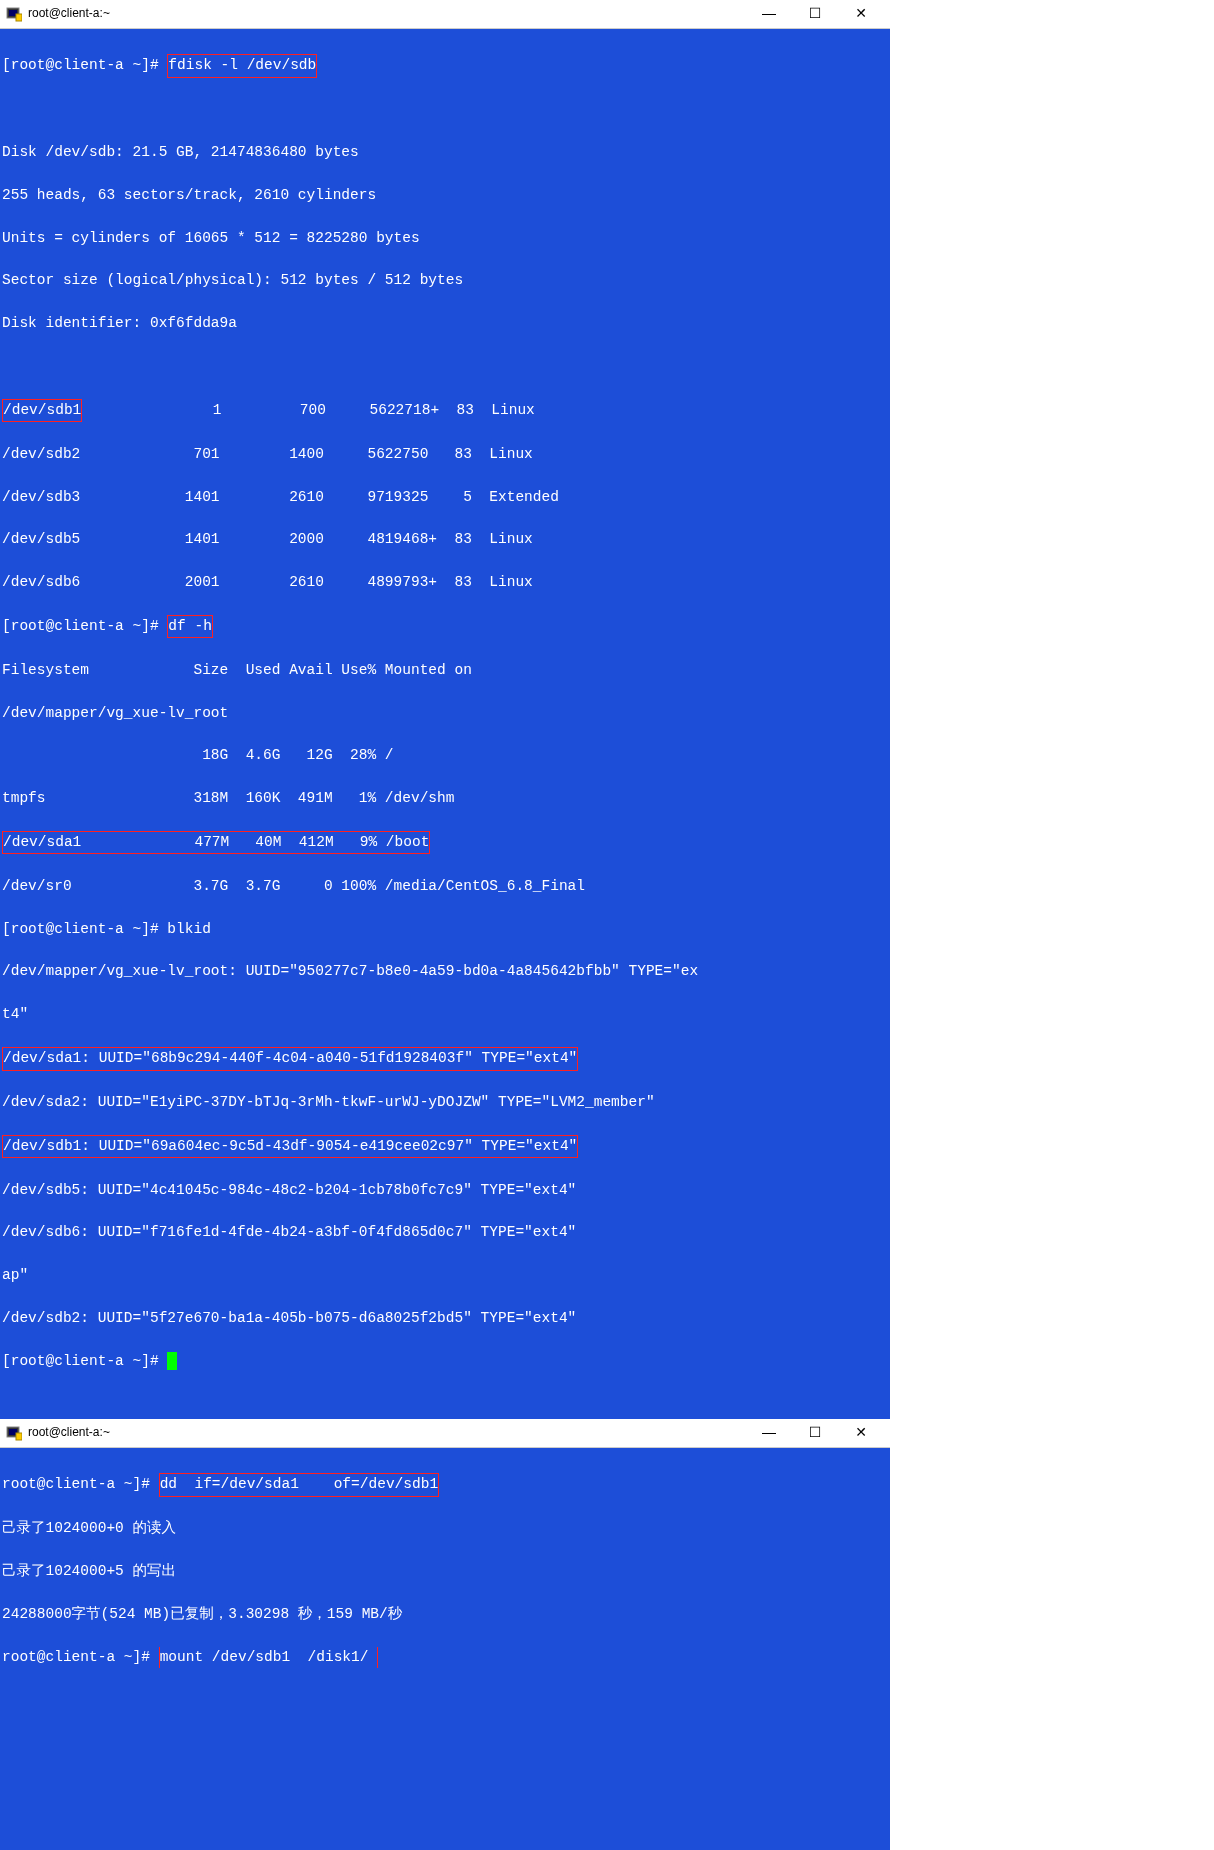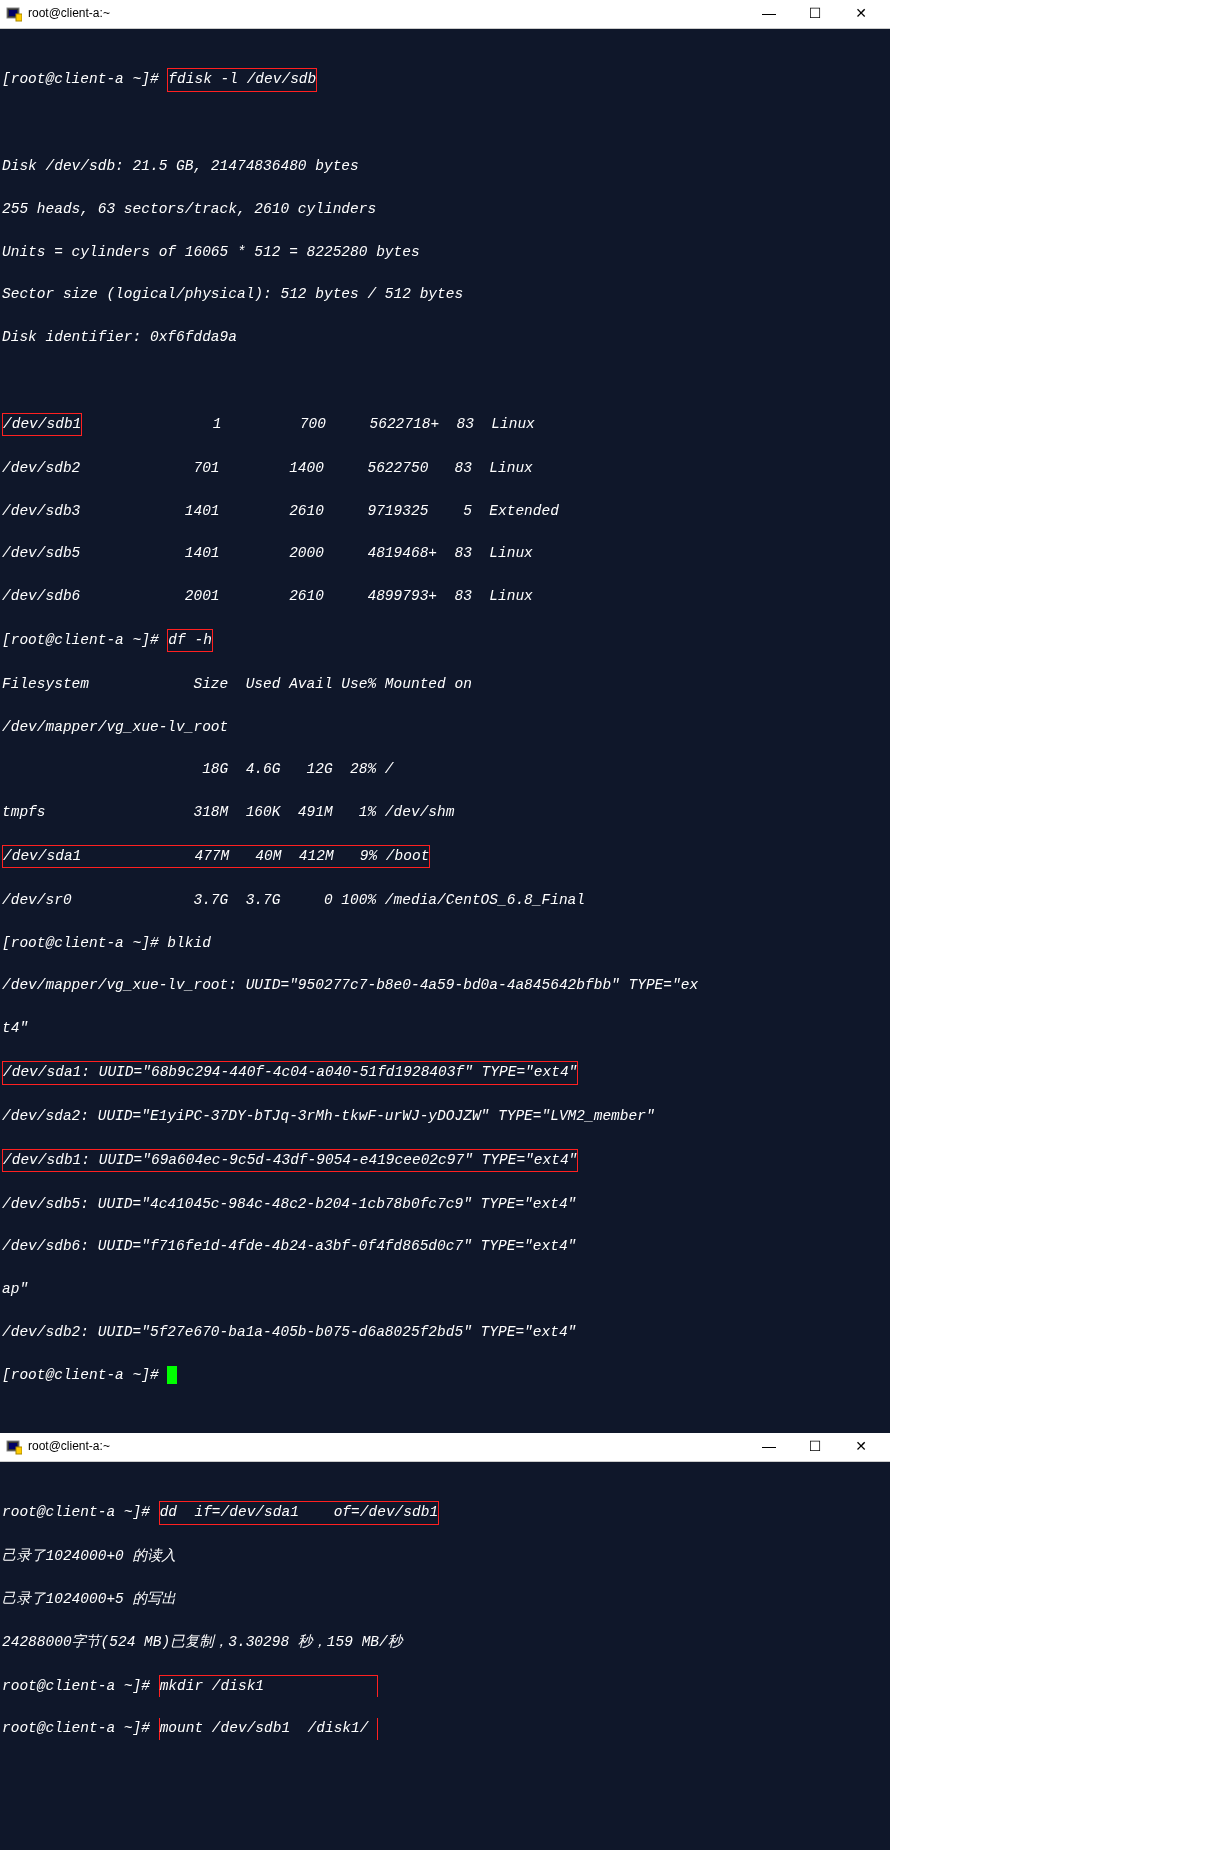--- a/index.html
+++ b/index.html
@@ -1,23 +1,23 @@
 <!DOCTYPE html>
 <html><head>
 <meta charset="utf-8">
 <style>
   body { margin:0; padding:0; background:#fff; font-family:Arial,sans-serif; }
-  .window { width:890px; background:#0f172a; color:#fff; font-family:'Courier New',monospace; font-size:14.5px; line-height:21.4px; position:relative; }
+  .window { width:890px; background:#1d4ed8; color:#fff; font-family:'Courier New',monospace; font-size:14.5px; line-height:21.4px; position:relative; }
   .titlebar { background:#fff; color:#000; height:28px; display:flex; align-items:center; padding:0 6px; font-family:Arial,sans-serif; font-size:12px; border-bottom:1px solid #ccc; position:relative; }
   .titlebar .icon { width:16px; height:16px; margin-right:6px; display:inline-block; }
   .titlebar .icon svg { width:16px; height:16px; }
   .titlebar .title { flex:1; }
   .titlebar .controls { display:flex; }
   .titlebar .ctl { width:46px; height:28px; display:flex; align-items:center; justify-content:center; font-size:14px; font-family:Arial,sans-serif; }
-  .term { padding:18px 2px 4px 2px; white-space:pre;font-style:italic; }
+  .term { padding:4px 2px 4px 2px; white-space:pre; }
   .hl { border:1.5px solid #ff2020; display:inline-block; }
   .hlrow { border:1.5px solid #ff2020; display:inline-block; }
   .cursor { background:#00ff00; display:inline-block; width:10px; height:18px; vertical-align:middle; }
   .stack { display:flex; flex-direction:column; }
 </style>
 </head>
 <body>
 
 <div class="stack">
 
@@ -86,21 +86,20 @@
       <div class="ctl">—</div>
       <div class="ctl">☐</div>
       <div class="ctl">✕</div>
     </div>
   </div>
   <div class="term">
 <div><span>root@client-a ~]# </span><span class="hl">dd  if=/dev/sda1    of=/dev/sdb1</span></div>
 <div>己录了1024000+0 的读入</div>
 <div>己录了1024000+5 的写出</div>
 <div>24288000字节(524 MB)已复制，3.30298 秒，159 MB/秒</div>
-<div><span>root@client-a ~]# </span><span class="hl" style="border-bottom:none;">mkdir /disk1             </span></div>
 <div><span>root@client-a ~]# </span><span class="hl" style="border-top:none;border-bottom:none;">mount /dev/sdb1  /disk1/ </span></div>
 
 
 
 
 
 
 
 
 

